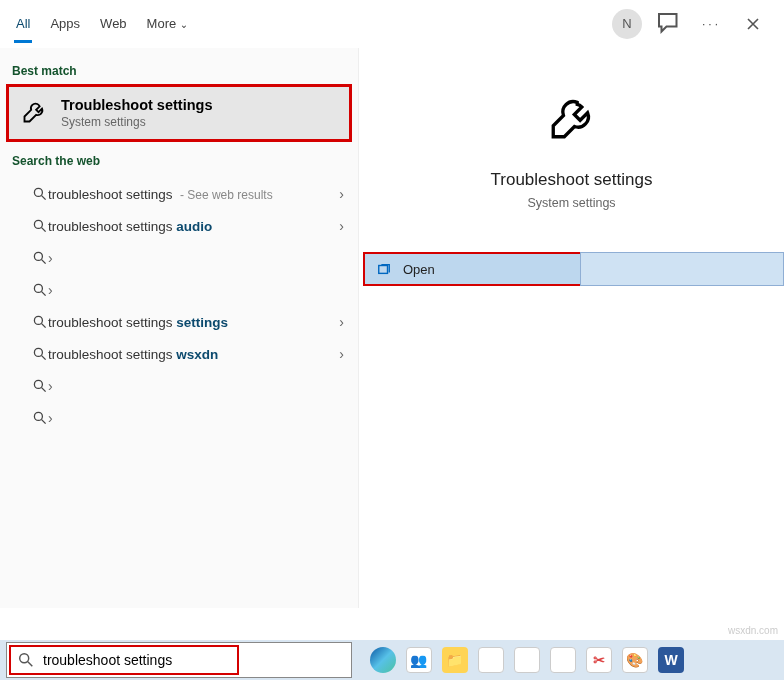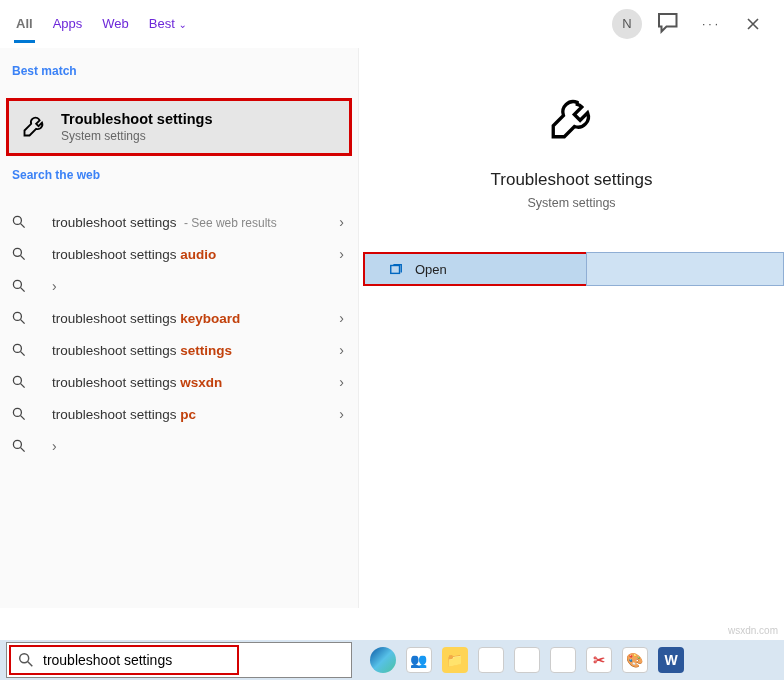--- a/index.html
+++ b/index.html
@@ -1,57 +1,57 @@
 <!DOCTYPE html>
 <html><head>
 <meta charset="utf-8">
 <style>
 * { margin: 0; padding: 0; box-sizing: border-box; font-family: "Segoe UI", Tahoma, sans-serif; }
 body { width: 784px; height: 680px; background: #fff; position: relative; overflow: hidden; }
 
 
 .header { height: 48px; display: flex; align-items: center; padding: 0 16px; border-bottom: 1px solid transparent; }
 .tabs { display: flex; gap: 20px; align-items: center; flex: 1; }
-.tab { font-size: 13px; color: #6d28d9; padding: 14px 0; cursor: pointer; position: relative; }
-.tab.active { color: #737373; font-weight: 700; }
+.tab { font-size: 13px; color: #404040; padding: 14px 0; cursor: pointer; position: relative; }
+.tab.active { color: #0c4a6e; font-weight: 400; }
 .tab.active::after { content: ""; position: absolute; left: -2px; right: -2px; bottom: 2px; height: 3px; background: #0078d4; }
 .header-right { display: flex; gap: 12px; align-items: center; }
 .avatar { width: 30px; height: 30px; border-radius: 50%; background: #e0e0e0; display: flex; align-items: center; justify-content: center; font-size: 13px; color: #555; }
 .hicon { width: 30px; height: 30px; display: flex; align-items: center; justify-content: center; color: #555; cursor: pointer; }
 .hicon.more { letter-spacing: 2px; font-size: 13px; }
 .hicon.close svg { width: 12px; height: 12px; }
 
 
 .main { display: flex; height: 560px; }
 .left { width: 358px; background: #fafafa; padding-top: 10px; }
 .right { flex: 1; background: #fff; border-left: 1px solid #eee; }
 
 
-.sect-label { font-size: 12px; font-weight: 600; color: #3b82f6; padding: 6px 12px 20px 12px; }
+.sect-label { font-size: 12px; font-weight: 600; color: #14532d; padding: 6px 12px 6px 12px; }
 .best-match { display: flex; align-items: center; padding: 10px 12px; background: #e6e6e6; gap: 12px; border: 3px solid #d40000; margin: 0 6px 6px 6px; }
 .bm-icon svg { width: 28px; height: 28px; }
 .bm-text .t { font-size: 14.5px; font-weight: 600; color: #000; }
 .bm-text .s { font-size: 12px; color: #666; margin-top: 2px; }
 
 .web-list { padding: 4px 2px 0 0; }
-.web-item { display: flex; align-items: center; padding: 8px 12px 8px 11px; gap: 25px; cursor: pointer; position: relative; }
+.web-item { display: flex; align-items: center; padding: 8px 12px 8px 32px; gap: 0; cursor: pointer; position: relative; }
 .web-item .sicon { width: 16px; height: 16px; display:flex; align-items:center; justify-content:center; color:#444; }
 .web-item .txt { flex: 1; font-size: 13.5px; color: #333; white-space: nowrap; overflow: hidden; text-overflow: ellipsis; }
-.web-item .txt b { font-weight: 700; color: #c2410c; }
+.web-item .txt b { font-weight: 700; color: #0c4a6e; }
 .web-item .hint { font-size: 12px; color: #888; margin-left: 4px; }
 .web-item .chev { color: #666; font-size: 14px; }
 
 
 .preview { padding-top: 40px; text-align: center; }
 .preview-icon svg { width: 50px; height: 60px; }
 .preview-title { font-size: 17px; color: #222; margin-top: 18px; }
 .preview-sub { font-size: 12.5px; color: #666; margin-top: 6px; }
 
 .action-row { margin-top: 42px; display: flex; height: 34px; }
-.action-open { flex: 1; background: #bdd7ee; display: flex; align-items: center; padding-left: 24px; gap: 12px; font-size: 13px; color: #222; border: 2px solid #d40000; border-right: none; cursor: pointer; max-width: 250px; margin-left: 4px;}
+.action-open { flex: 1; background: #bdd7ee; display: flex; align-items: center; padding-left: 12px; gap: 12px; font-size: 13px; color: #222; border: 2px solid #d40000; border-right: none; cursor: pointer; max-width: 250px; margin-left: 4px;}
 .action-open .oicon { width: 14px; height: 14px; color: #0067c0; display:flex; align-items:center; }
 .action-filler { flex: 1; background: #cfe2f3; border: 1px solid #8faed4; }
 
 
 .taskbar { position: absolute; bottom: 0; left: 0; right: 0; height: 40px; background: #d9e6f2; display: flex; align-items: center; padding: 0 6px; gap: 8px; }
 .searchbox { width: 346px; height: 36px; background: #fff; border: 1px solid #888; display: flex; align-items: center; padding: 0 10px; gap: 8px; margin:2px 0; position:relative; }
 .searchbox .outline { position:absolute; left:2px; top:2px; width:230px; height:30px; border:2px solid #d40000; pointer-events:none; }
 .searchbox .sicon { width: 18px; height: 18px; color:#555; display:flex; align-items:center; }
 .searchbox input { border: none; outline: none; flex: 1; font-size: 14px; color: #000; background: transparent; }
 .apps { display: flex; gap: 10px; align-items: center; margin-left: 10px; }
@@ -71,21 +71,21 @@
 svg { stroke: currentColor; fill: none; stroke-width: 1.6; }
 </style>
 </head>
 <body>
 
 <div class="header">
   <div class="tabs">
     <div class="tab active">All</div>
     <div class="tab">Apps</div>
     <div class="tab">Web</div>
-    <div class="tab"><span>Best</span> <span style="font-size:10px;">⌄</span></div>
+    <div class="tab"><span>More</span> <span style="font-size:10px;">⌄</span></div>
   </div>
   <div class="header-right">
     <div class="avatar">N</div>
     <div class="hicon">
         <svg viewBox="0 0 24 24">
           <path d="M4 4h14v10H10l-4 4v-4H4z"></path>
         </svg>
       </div>
     <div class="hicon more">···</div>
     <div class="hicon close">
@@ -142,21 +142,20 @@
           </span>
     <span class="chev">›</span>
         </div>
         <div class="web-item">
           <span class="sicon">
             <svg viewBox="0 0 20 20">
               <circle cx="8" cy="8" r="5"></circle>
               <path d="M12 12l5 5"></path>
             </svg>
           </span>
-    <span class="txt">troubleshoot settings <b>keyboard</b><span class="hint"></span></span>
     <span class="chev">›</span>
         </div>
         <div class="web-item">
           <span class="sicon">
             <svg viewBox="0 0 20 20">
               <circle cx="8" cy="8" r="5"></circle>
               <path d="M12 12l5 5"></path>
             </svg>
           </span>
     <span class="txt">troubleshoot settings <b>settings</b><span class="hint"></span></span>
@@ -172,21 +171,20 @@
     <span class="txt">troubleshoot settings <b>wsxdn</b><span class="hint"></span></span>
     <span class="chev">›</span>
         </div>
         <div class="web-item">
           <span class="sicon">
             <svg viewBox="0 0 20 20">
               <circle cx="8" cy="8" r="5"></circle>
               <path d="M12 12l5 5"></path>
             </svg>
           </span>
-    <span class="txt">troubleshoot settings <b>pc</b><span class="hint"></span></span>
     <span class="chev">›</span>
         </div>
         <div class="web-item">
           <span class="sicon">
             <svg viewBox="0 0 20 20">
               <circle cx="8" cy="8" r="5"></circle>
               <path d="M12 12l5 5"></path>
             </svg>
           </span>
     <span class="chev">›</span>

